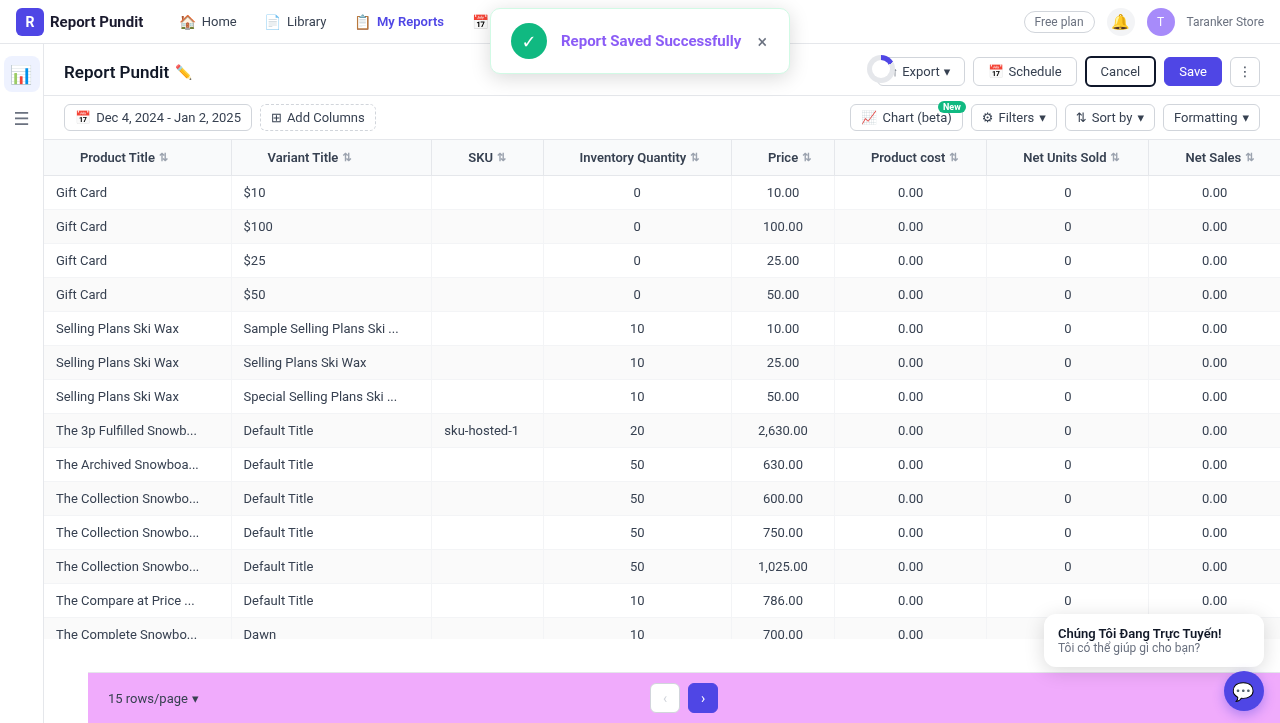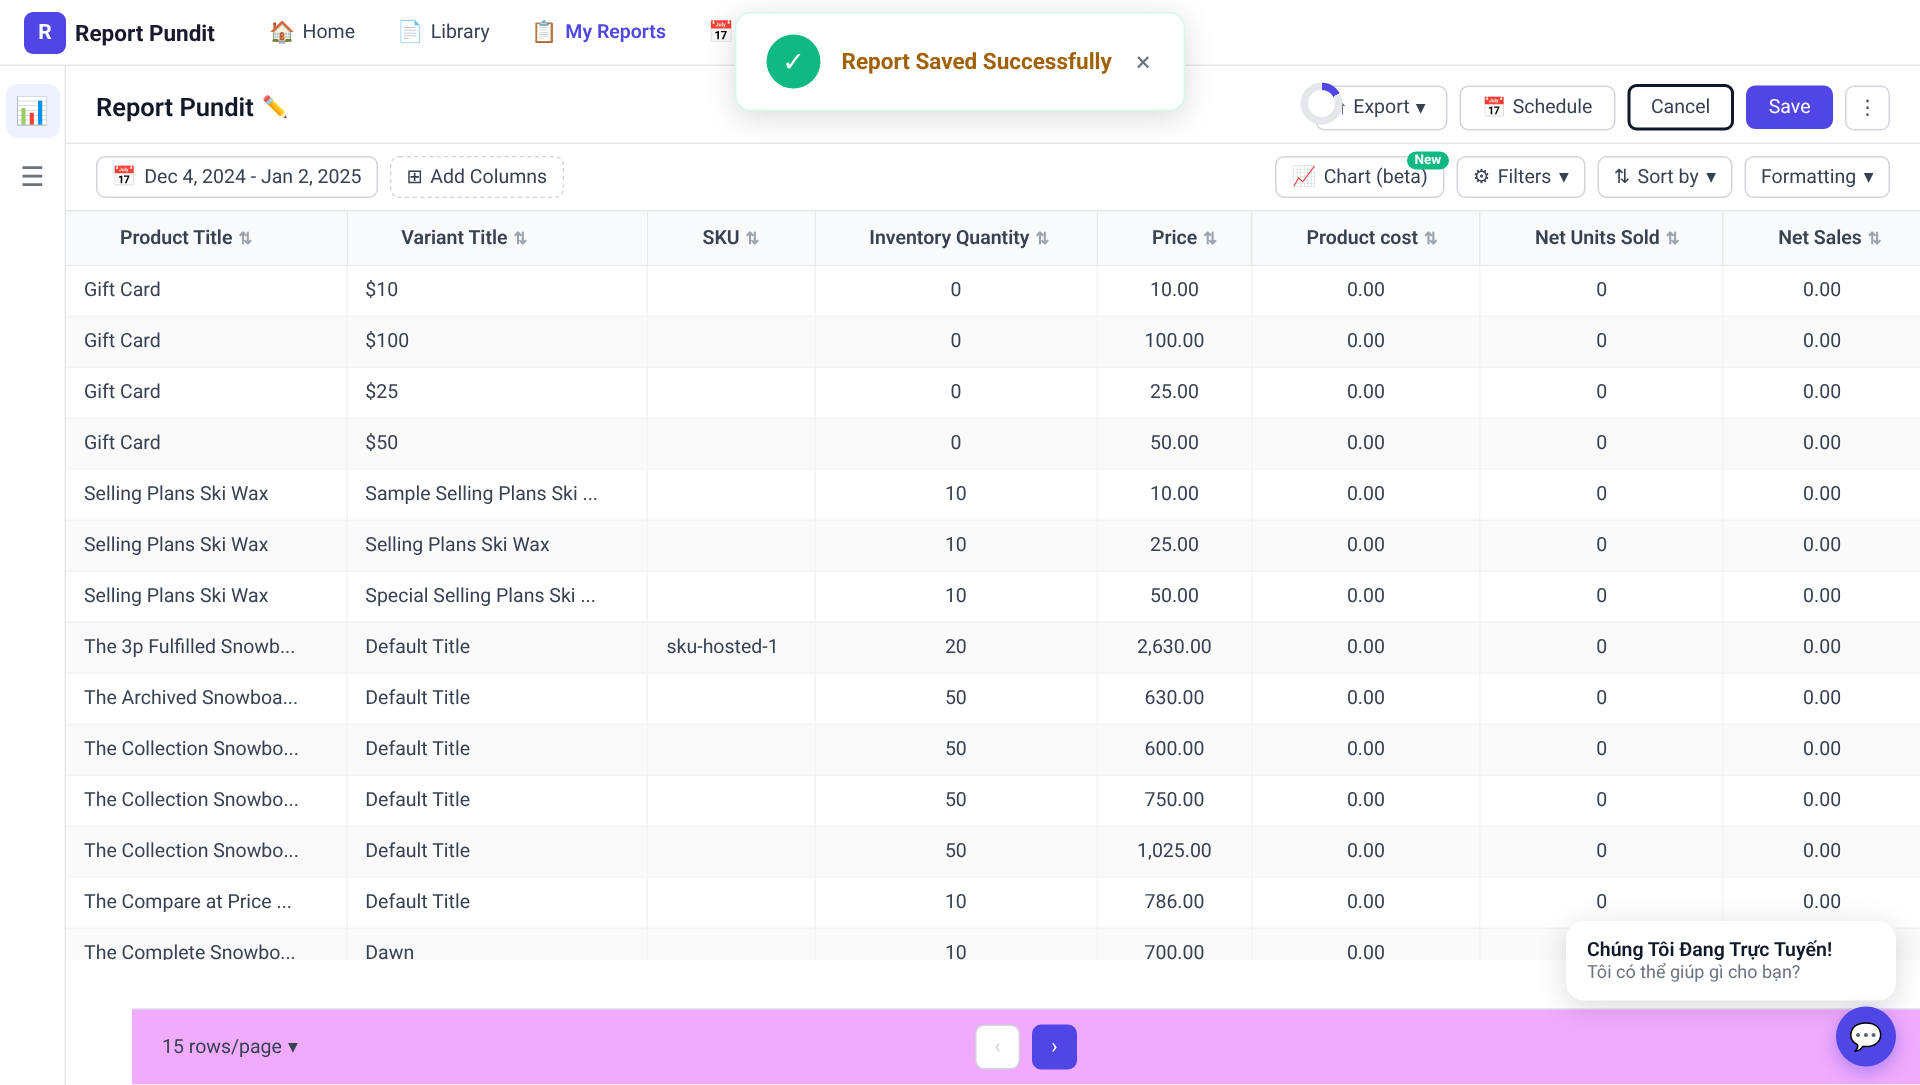--- a/index.html
+++ b/index.html
@@ -96,21 +96,21 @@
 
     
     .toast {
       position: absolute; top: 8px; left: 50%; transform: translateX(-50%);
       background: #fff; border: 1px solid #d1fae5; border-radius: 10px;
       box-shadow: 0 4px 20px rgba(0,0,0,0.15); padding: 14px 20px;
       display: flex; align-items: center; gap: 14px; min-width: 300px; z-index: 100;
     }
     .toast-icon { width: 36px; height: 36px; background: #10b981; border-radius: 50%; display: flex; align-items: center; justify-content: center; color: #fff; font-size: 18px; flex-shrink: 0; }
     .toast-text { flex: 1; }
-    .toast-title { font-weight: 700; font-size: 15px; color: #a16207; }
+    .toast-title { font-weight: 700; font-size: 15px; color: #8b5cf6; }
     .toast-close { color: #6b7280; cursor: pointer; font-size: 18px; padding: 2px; }
 
     
     .chat-widget {
       position: absolute; bottom: 60px; right: 16px;
       background: #fff; border-radius: 12px; box-shadow: 0 4px 20px rgba(0,0,0,0.15);
       padding: 12px 14px; font-size: 13px; color: #374151; width: 220px;
       display: flex; align-items: center; justify-content: space-between;
     }
     .chat-btn { width: 40px; height: 40px; background: #4f46e5; border-radius: 50%; display: flex; align-items: center; justify-content: center; color: #fff; font-size: 18px; cursor: pointer; position: absolute; bottom: 12px; right: 16px; box-shadow: 0 4px 12px rgba(79,70,229,0.4); }
@@ -147,20 +147,26 @@
       </div>
       <div class="nav-item">
         <span class="nav-icon">📅</span>
         <span>Schedules</span>
       </div>
       <div class="nav-item">
         <span class="nav-icon">🔗</span>
         <span>Inte...</span>
       </div>
     </div>
+  <div class="nav-right">
+    <span class="free-plan-badge">Free plan</span>
+    <div class="nav-right-icon">🔔</div>
+    <div class="user-avatar">T</div>
+    <span class="store-name">Taranker Store</span>
+  </div>
 </div>
 
 <div class="sidebar">
   <div class="sidebar-item active">📊</div>
   <div class="sidebar-item">☰</div>
 </div>
 
 <div class="main">
 
   <div class="report-header">

